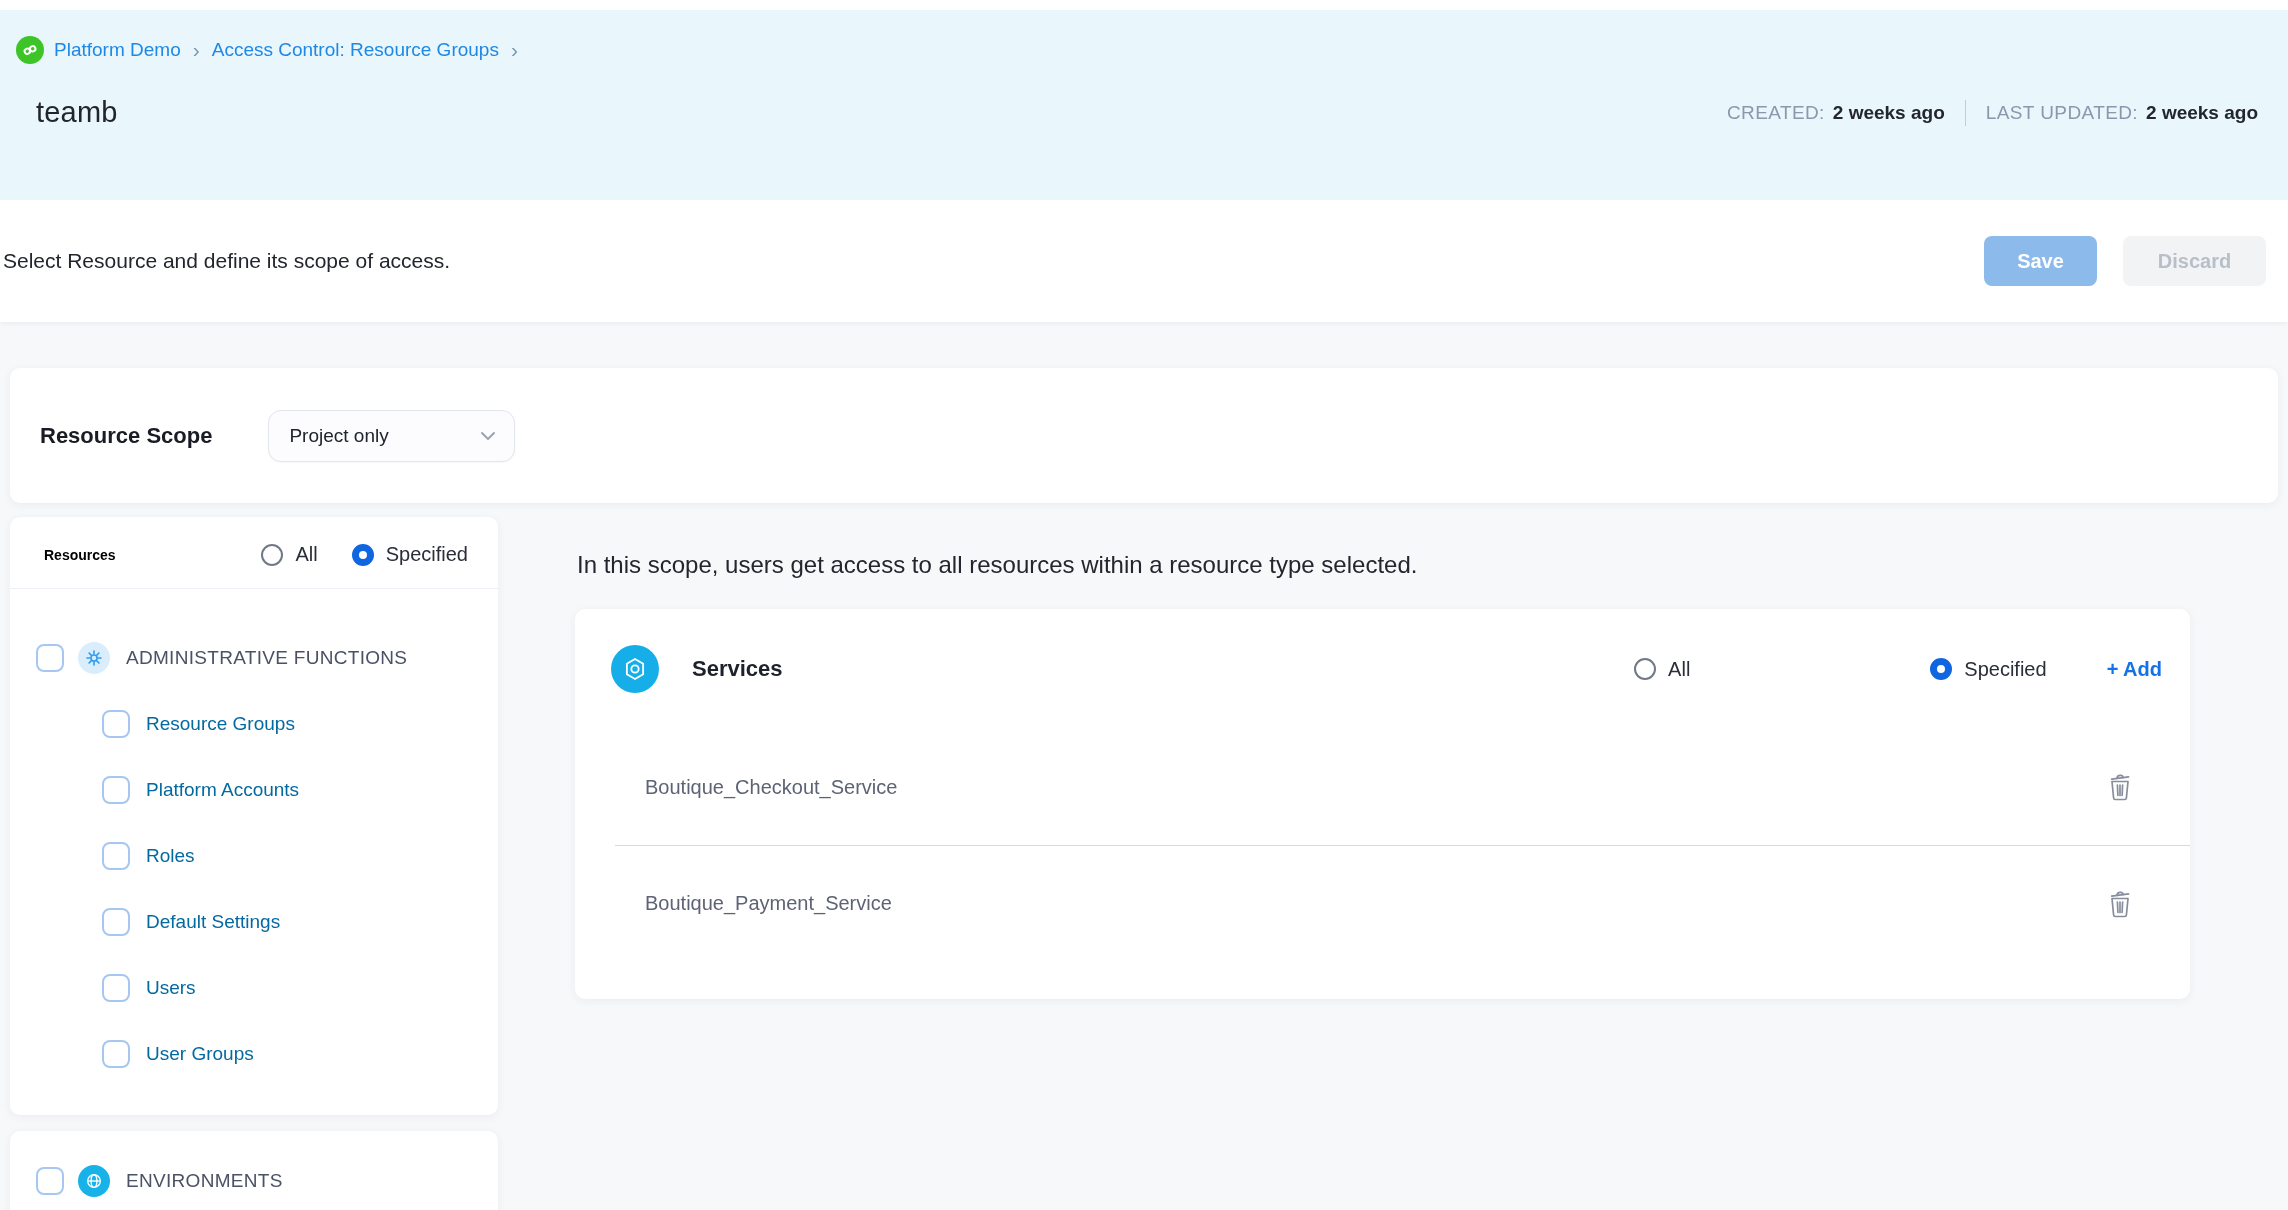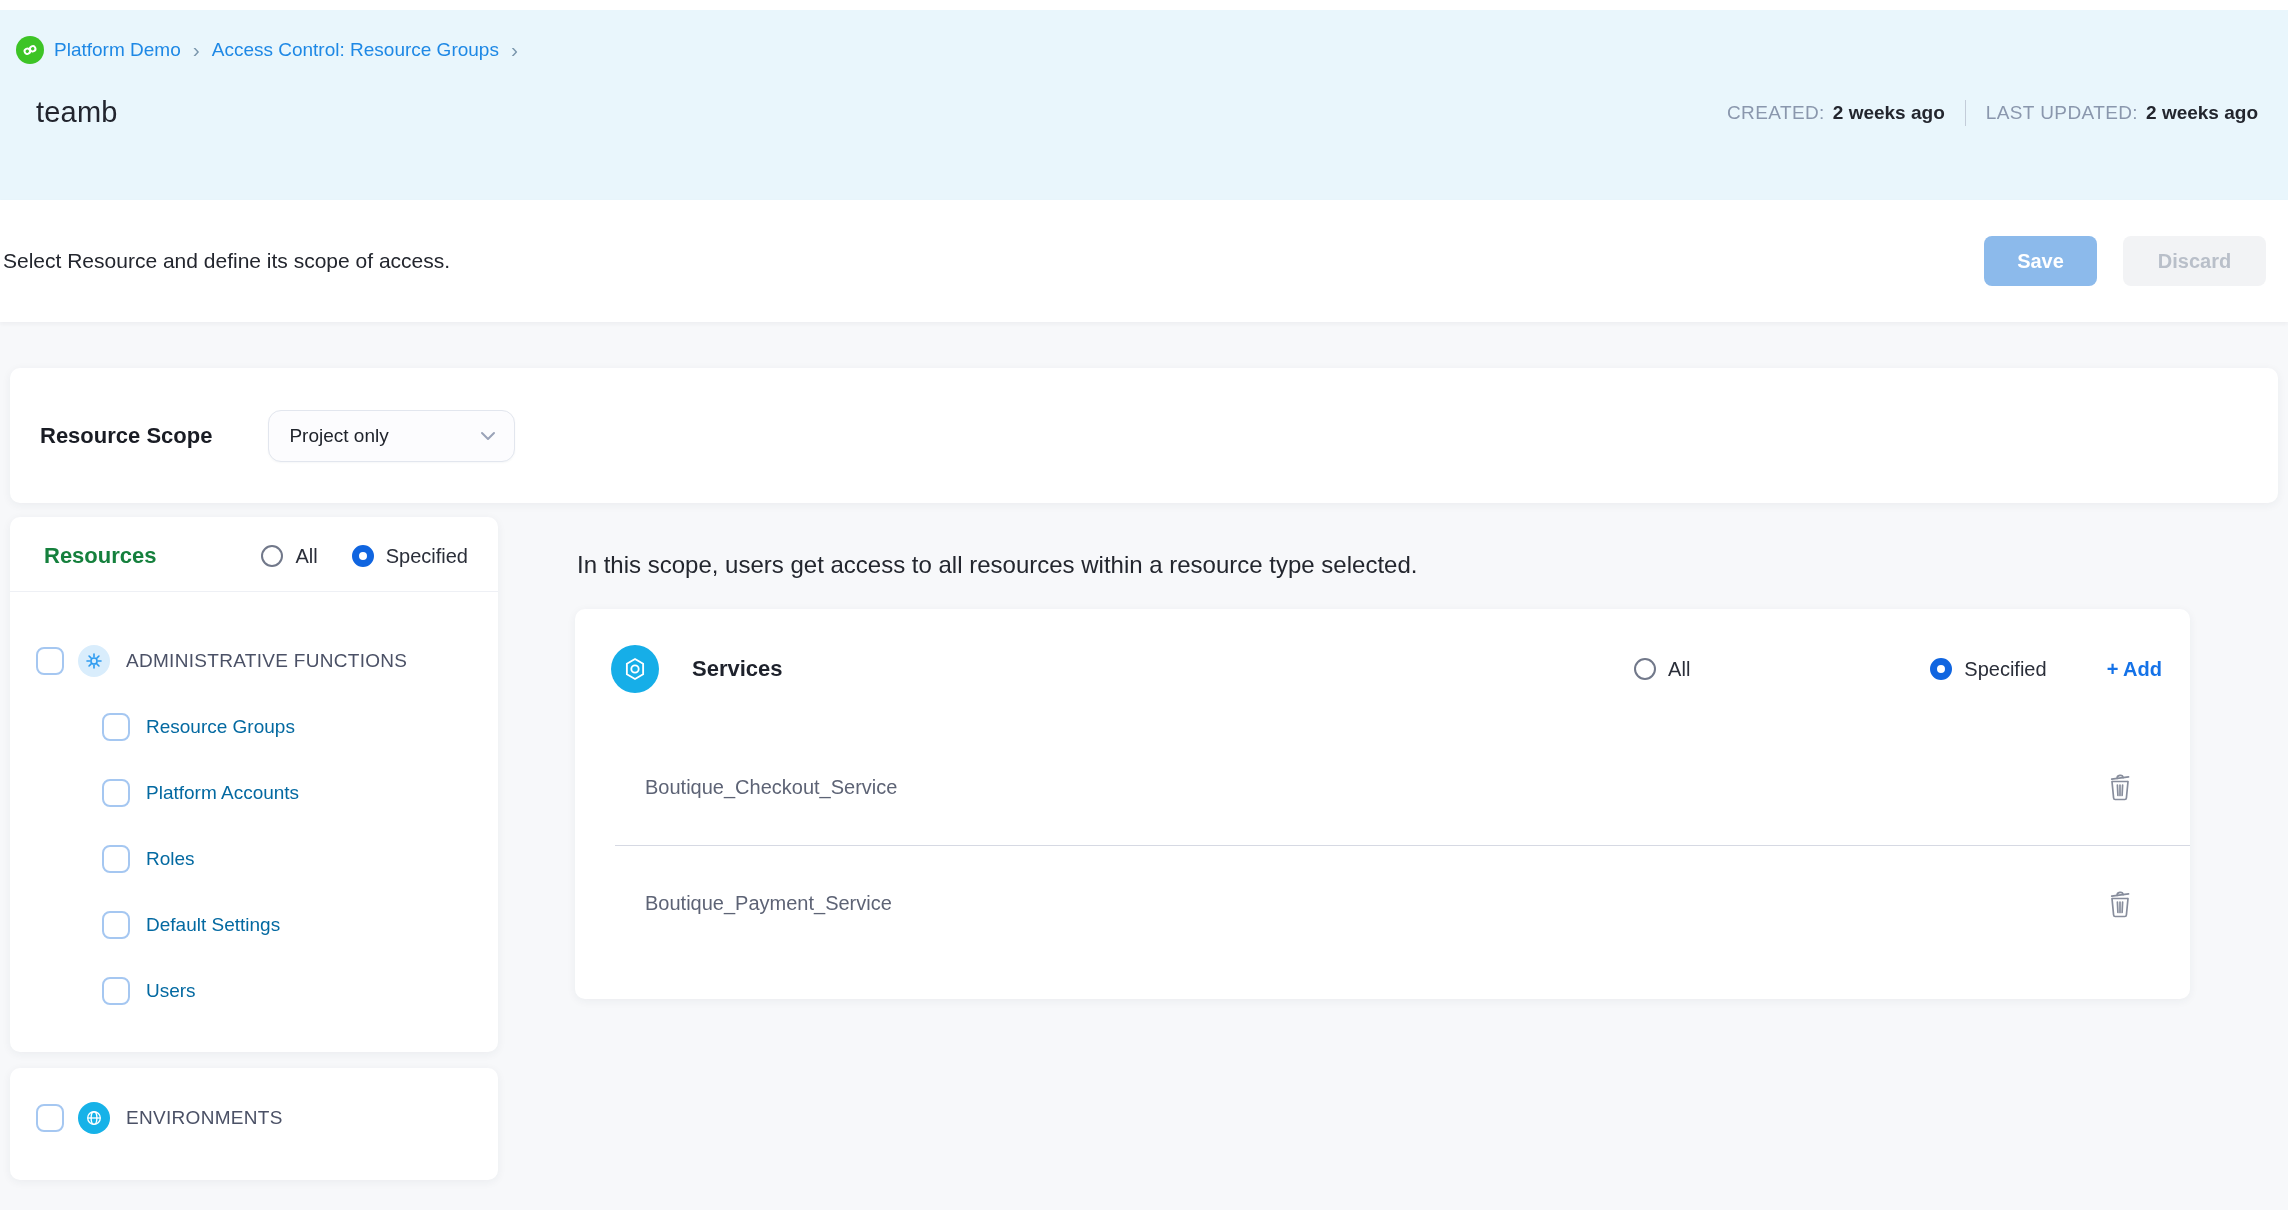--- a/index.html
+++ b/index.html
@@ -36,21 +36,21 @@
   .scope-select { margin-left:56px; width:247px; height:52px; background:#fcfcfe; border:1px solid #e2e6ee; border-radius:13px; display:flex; align-items:center; padding:0 18px 0 20px; cursor:pointer; box-shadow:0 1px 2px rgba(35,45,70,0.04); }
   .scope-select-value { font-size:19px; color:#20242c; }
   .scope-select .chev { margin-left:auto; }
 
   .main-row { display:flex; margin:14px 98px 0 10px; align-items:flex-start; }
   .sidebar { width:488px; flex:0 0 auto; }
   .right-col { flex:1 1 auto; margin-left:77px; min-width:0; }
 
   
   .res-header { display:flex; align-items:center; padding:26px 30px 22px 34px; border-bottom:1px solid #eef0f5; }
-  .res-title { font-size:22px; font-weight:bold; color:#15803d;text-align:right; }
+  .res-title { font-size:14px; font-weight:bold; color:#000000;text-align:right; }
   .res-header .radio-group { margin-left:auto; display:flex; align-items:center; gap:34px; }
 
   .radio-opt { display:flex; align-items:center; gap:12px; cursor:pointer; }
   .radio { width:22px; height:22px; border-radius:50%; border:2px solid #71788a; background:#ffffff; flex:0 0 auto; }
   .radio.checked { border:7px solid #1065e0; }
   .radio-label { font-size:20px; color:#2a2e39; }
 
   .res-list { padding:36px 20px 28px 26px; }
   .check-row { display:flex; align-items:center; height:66px; cursor:pointer; }
   .checkbox { width:28px; height:28px; border:2px solid #a5c7f1; border-radius:8px; background:#ffffff; flex:0 0 auto; }
@@ -190,20 +190,24 @@
               <div class="check-row child">
                 <span class="checkbox"></span>
                 <span class="child-label">Default Settings</span>
               </div>
 
               <div class="check-row child">
                 <span class="checkbox"></span>
                 <span class="child-label">Users</span>
               </div>
 
+              <div class="check-row child">
+                <span class="checkbox"></span>
+                <span class="child-label">User Groups</span>
+              </div>
             </div>
         </div>
       </div>
 
       <div class="card env-card">
         <div class="check-row" style="height:44px;">
           <span class="checkbox"></span>
           <span class="icon-circle icon-env type-icon">
             <svg width="18" height="18" viewBox="0 0 20 20">
                 <g fill="none" stroke="#ffffff" stroke-width="1.5">

